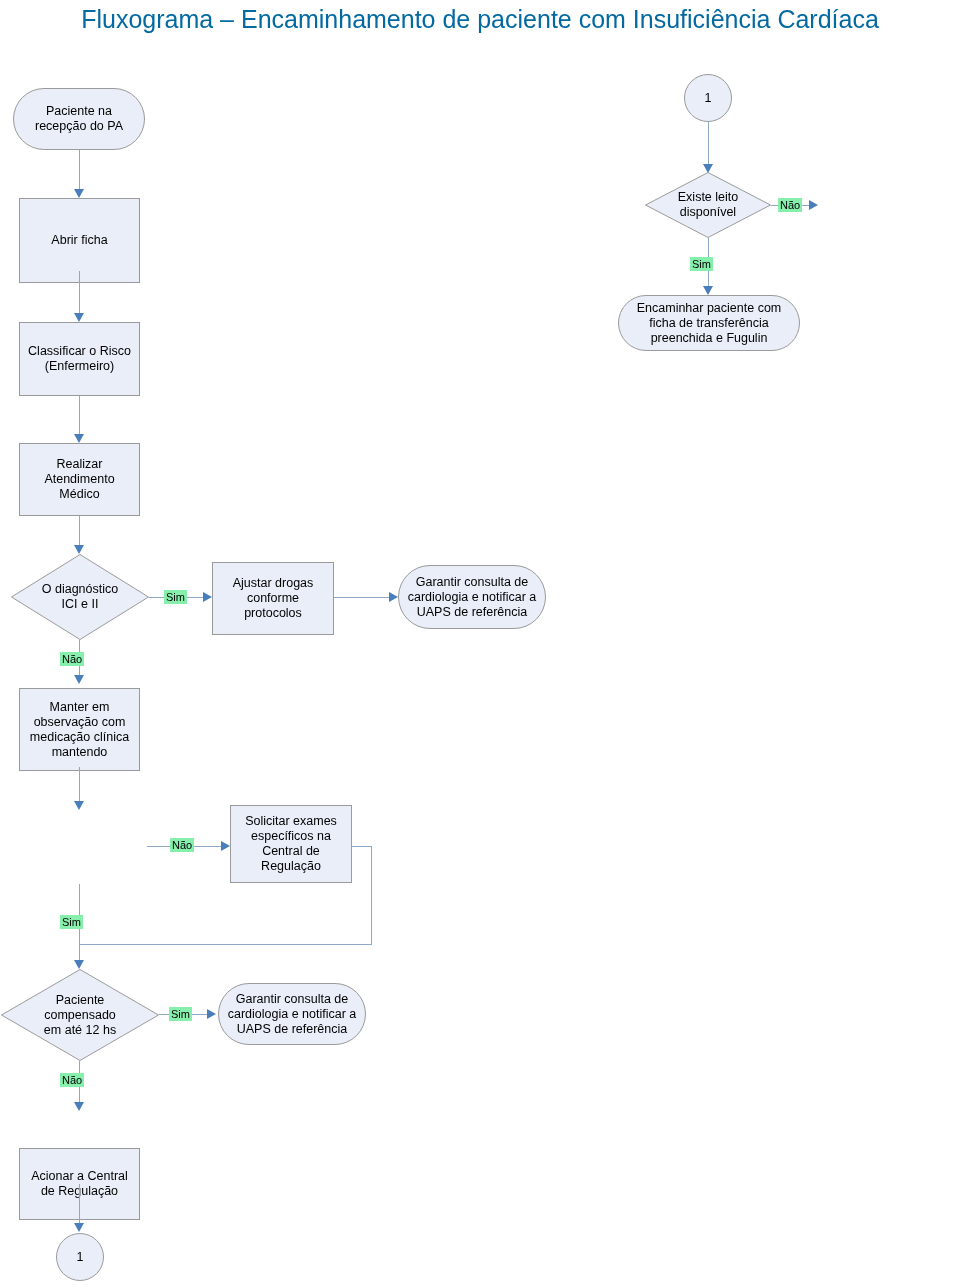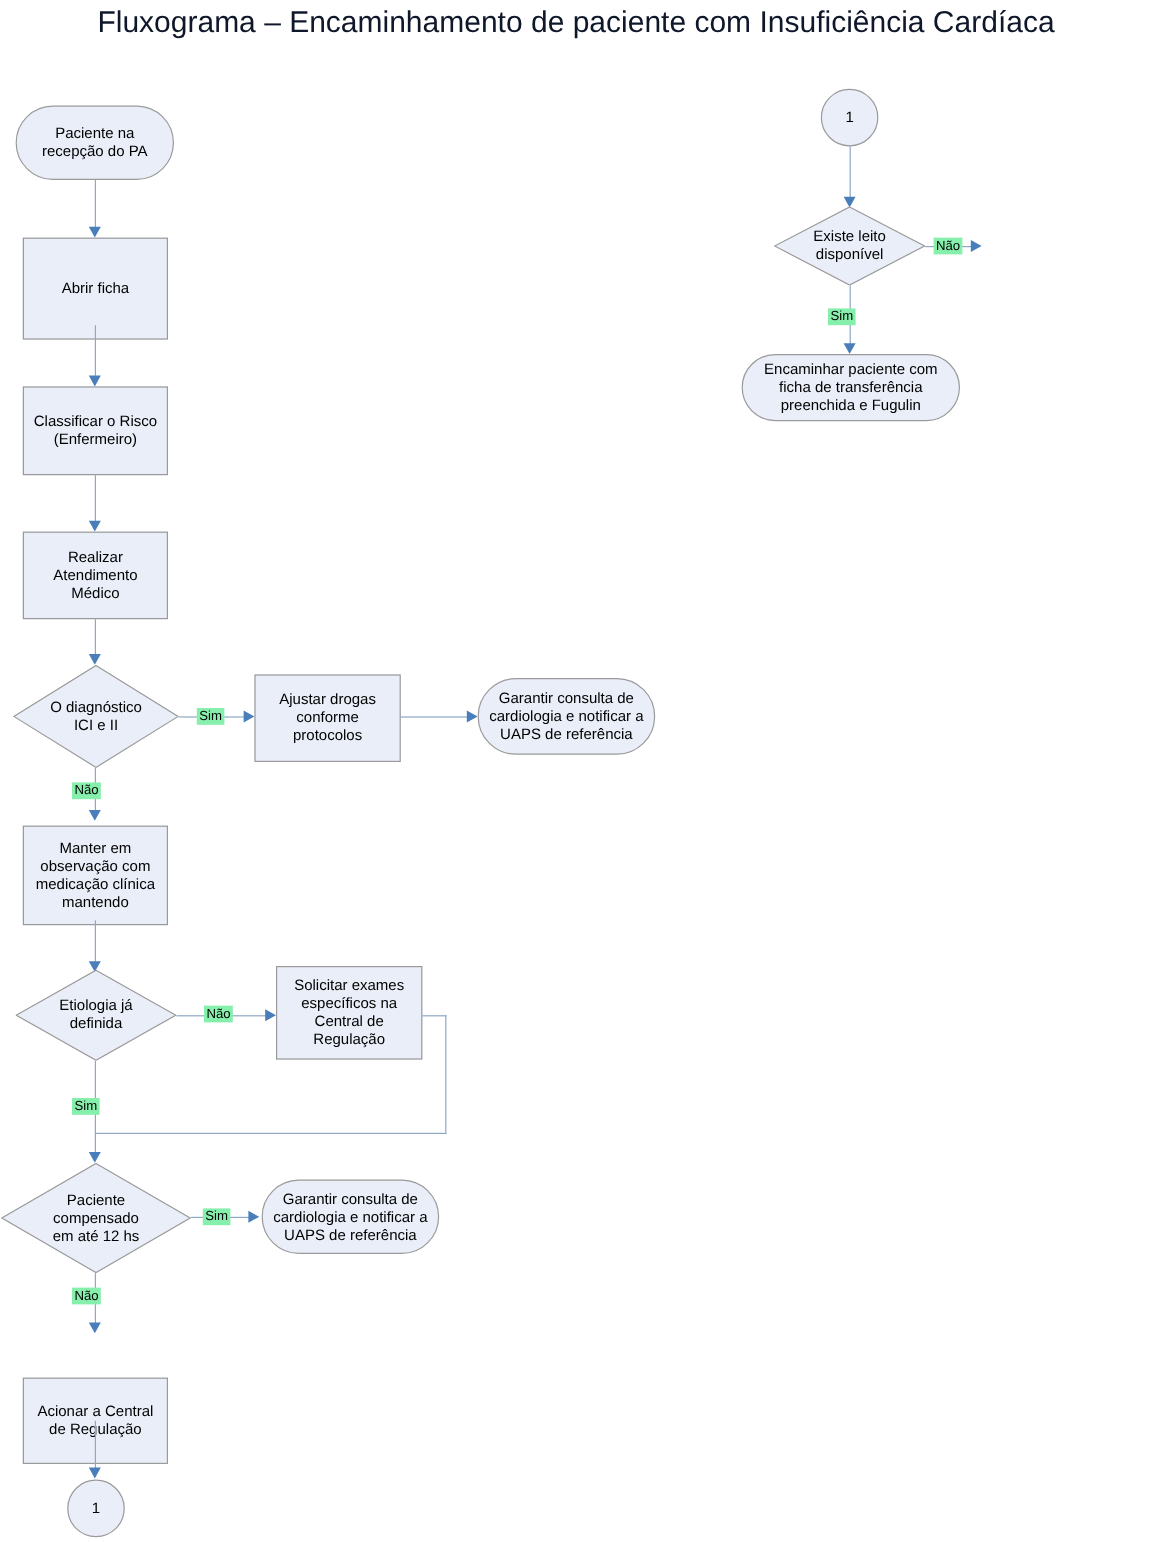--- a/index.html
+++ b/index.html
@@ -20,21 +20,21 @@
   }
   #title {
     position: absolute;
     left: 0;
     top: 4px;
     width: 960px;
     text-align: center;
     font-size: 25px;
     line-height: 30px;
     letter-spacing: 0px;
-    color: #0f172a;
+    color: #0369a1;
     white-space: nowrap;
   }
   
   .node {
     position: absolute;
     box-sizing: border-box;
     background: #e9eef8;
     border: 1px solid #9a9a9a;
     display: flex;
     align-items: center;
@@ -193,31 +193,20 @@
       <div>Manter em</div>
       <div>observação com</div>
       <div>medicação clínica</div>
       <div>mantendo</div>
     </div>
   </div>
 
   <div class="conn v" style="left:79px; top:767px; height:35px;"></div>
   <div class="arrow-down" style="left:74px; top:801px;"></div>
 
-  <div class="diamond" style="left:13px; top:808px; width:134px; height:76px;">
-    <svg class="dshape" viewBox="0 0 134 76" preserveAspectRatio="none">
-      <polygon points="67,0.5 133.5,38 67,75.5 0.5,38" fill="#e9eef8" stroke="#9a9a9a" stroke-width="1"></polygon>
-    </svg>
-    <div class="dlabel">
-      <div>
-        <div>Etiologia já</div>
-        <div>definida</div>
-      </div>
-    </div>
-  </div>
 
   <div class="conn h" style="left:147px; top:846px; width:78px;"></div>
   <div class="edge-label" style="left:170px; top:838px;">Não</div>
   <div class="arrow-right" style="left:221px; top:841px;"></div>
 
   <div class="node process" style="left:230px; top:805px; width:122px; height:78px;">
     <div>
       <div>Solicitar exames</div>
       <div>específicos na</div>
       <div>Central de</div>

